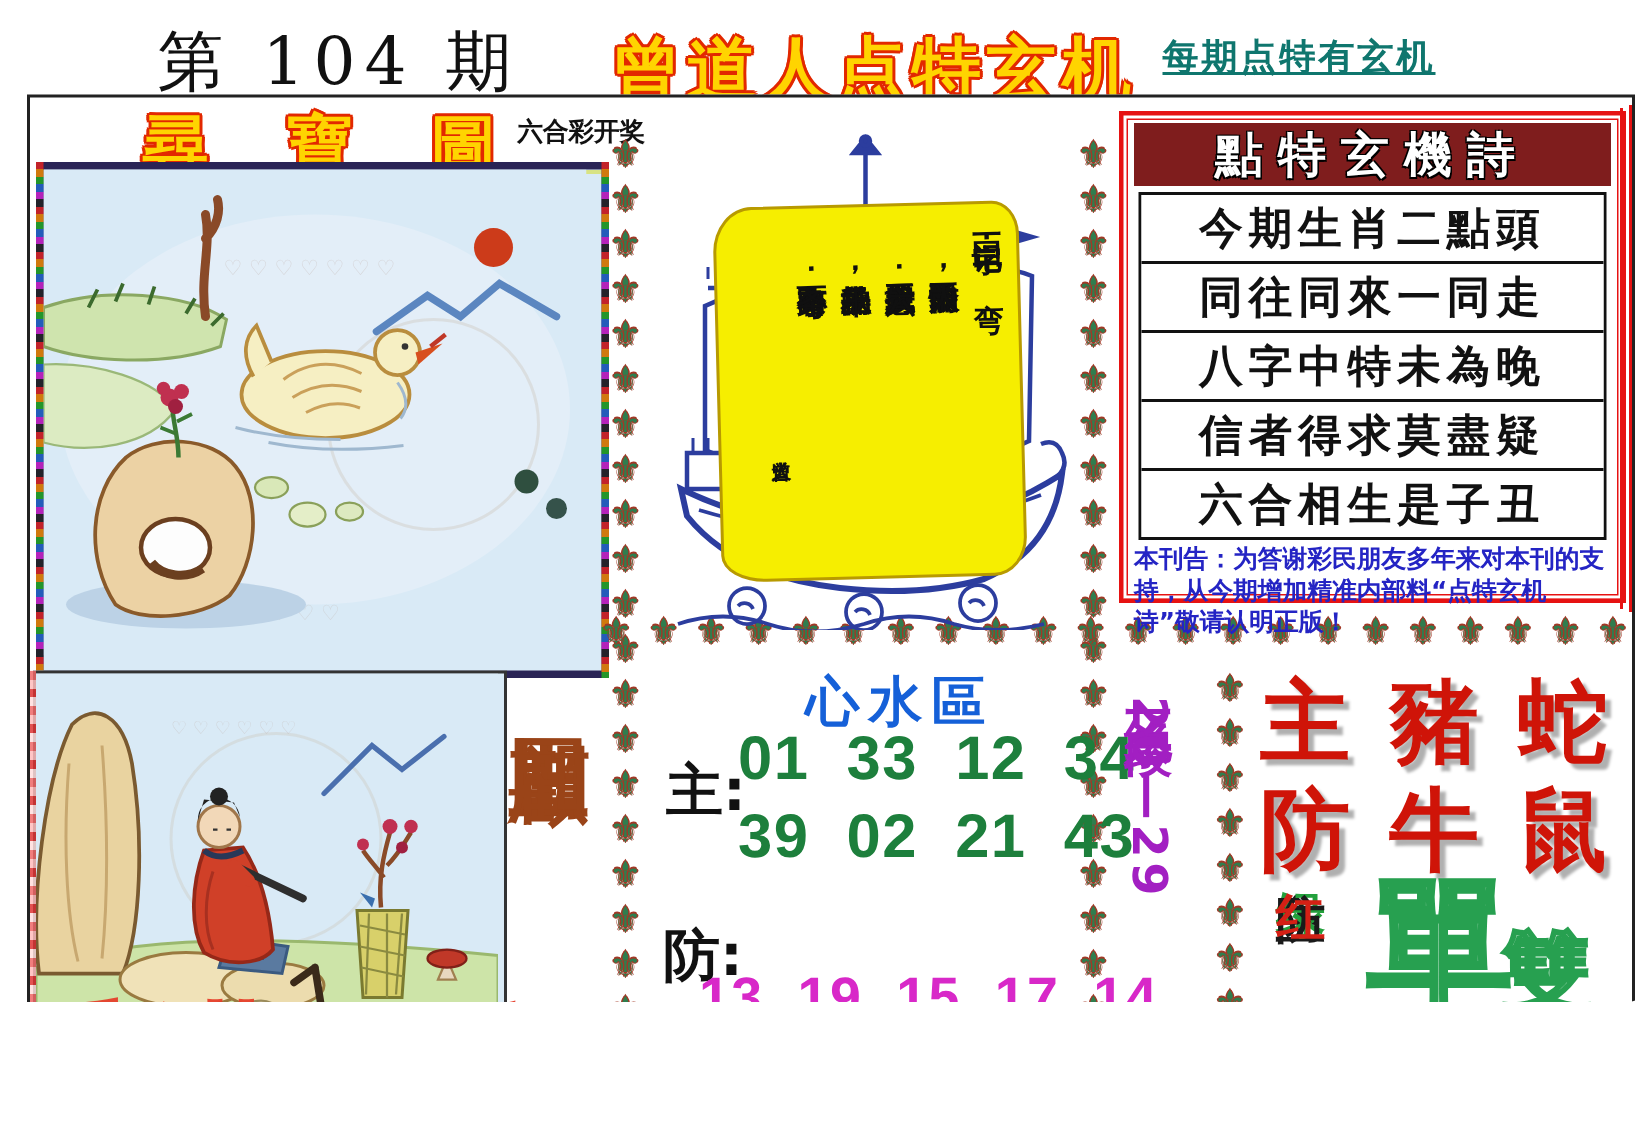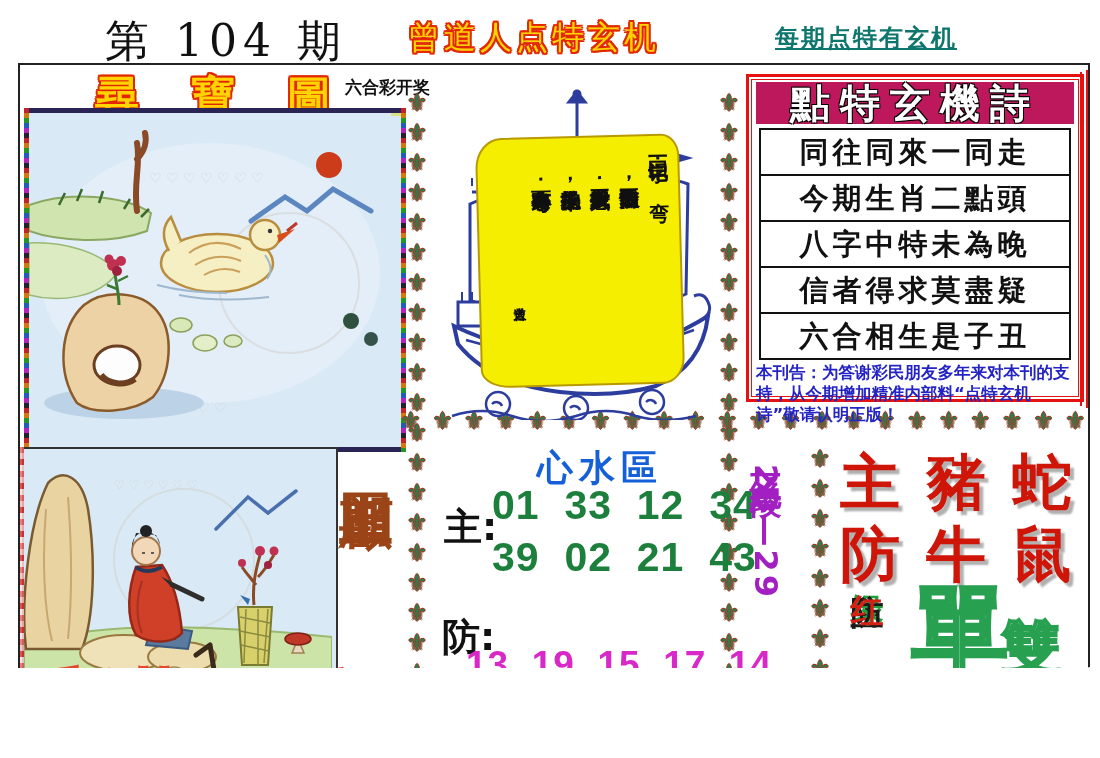--- a/index.html
+++ b/index.html
@@ -2,21 +2,21 @@
 <html><head>
 <meta charset="utf-8">
 <style>
   html,body{margin:0;padding:0;background:#fff;}
   #page{position:relative;width:1100px;height:668px;background:#fff;overflow:hidden;
         font-family:"DejaVu Sans","Liberation Sans",sans-serif;border-radius:15px;}
   .abs{position:absolute;}
 
   
   .issue{left:105px;top:12px;font-size:44px;color:#111;font-family:"DejaVu Serif","Liberation Serif",serif;letter-spacing:6px;}
-  .main-title{left:408px;top:16px;font-size:32px;font-weight:400;letter-spacing:4px;
+  .main-title{left:408px;top:16px;font-size:46px;font-weight:700;letter-spacing:4px;
     font-family:"DejaVu Serif","Liberation Serif",serif;}
   .yr{color:#ffd400;text-shadow:2px 0 0 #e22800,-2px 0 0 #e22800,0 2px 0 #e22800,0 -2px 0 #e22800,
       1.6px 1.6px 0 #e22800,-1.6px 1.6px 0 #e22800,1.6px -1.6px 0 #e22800,-1.6px -1.6px 0 #e22800;}
   .tagline{left:775px;top:22px;font-size:24px;font-weight:900;color:#0f766e;
     font-family:"DejaVu Serif","Liberation Serif",serif;letter-spacing:2px;text-decoration:underline;}
 
   
   .main-box{left:18px;top:63px;width:1068px;height:640px;border:2px solid #222;background:#fff;}
 
   .treasure{left:95px;top:68px;font-size:44px;font-weight:900;letter-spacing:52px;
@@ -61,22 +61,22 @@
   .sail-text{position:absolute;top:10px;right:8px;bottom:8px;left:8px;writing-mode:vertical-rl;
     text-orientation:mixed;font-size:20px;line-height:1.12;font-weight:800;color:#101010;
     font-family:"DejaVu Serif","Liberation Serif",serif;}
   .scol{margin-left:7px;}
   .scol.pt{padding-top:26px;}
   .ssig{padding-top:148px;font-size:13px;font-weight:700;margin-left:4px;}
 
   
   .poem-box{left:746px;top:74px;width:332px;height:322px;border:3px solid #e61212;background:#fff;
     box-shadow:inset 0 0 0 2px #fff,inset 0 0 0 3px #e61212;}
-  .poem-title{margin:5px 7px 0;height:42px;background:#be185d;color:#fff;text-align:center;
-    font-size:40px;line-height:42px;font-weight:900;letter-spacing:10px;
+  .poem-title{margin:5px 7px 0;height:42px;background:#7f1d1d;color:#fff;text-align:center;
+    font-size:32px;line-height:42px;font-weight:900;letter-spacing:10px;
     font-family:"DejaVu Serif","Liberation Serif",serif;
     text-shadow:1px 1px 0 #000,-1px -1px 0 #000,1px -1px 0 #000,-1px 1px 0 #000;}
   .poem-rows{margin:4px 10px 2px;border:2px solid #111;}
   .poem-row{height:44px;line-height:44px;text-align:center;border-bottom:2px solid #111;
     font-size:29px;font-weight:800;color:#111;letter-spacing:4px;
     font-family:"DejaVu Serif","Liberation Serif",serif;background:#fff;}
   .poem-row:last-child{border-bottom:none;}
   .poem-notice{margin:2px 7px;font-size:16.5px;line-height:21px;color:#2424c4;font-weight:700;}
   .redline{width:2px;background:#e61212;}
   .rl1{left:1080px;top:72px;height:334px;}
@@ -366,22 +366,22 @@
         <div class="scol pt">操场上的秋千上，</div>
         <div class="scol pt">小路弯弯有两条．</div>
         <div class="scol ssig">曾道人</div>
       </div>
     </div>
   </div>
 
   <div class="abs poem-box">
     <div class="poem-title">點特玄機詩</div>
     <div class="poem-rows">
+      <div class="poem-row">今期生肖二點頭</div>
       <div class="poem-row">同往同來一同走</div>
-      <div class="poem-row">今期生肖二點頭</div>
       <div class="poem-row">八字中特未為晚</div>
       <div class="poem-row">信者得求莫盡疑</div>
       <div class="poem-row">六合相生是子丑</div>
     </div>
     <div class="poem-notice">本刊告：为答谢彩民朋友多年来对本刊的支持，从今期增加精准内部料“点特玄机诗”敬请认明正版！</div>
   </div>
   <div class="abs redline rl1"></div>
   <div class="abs redline rl2"></div>
 
   <div class="abs hn-title">心水區</div>

